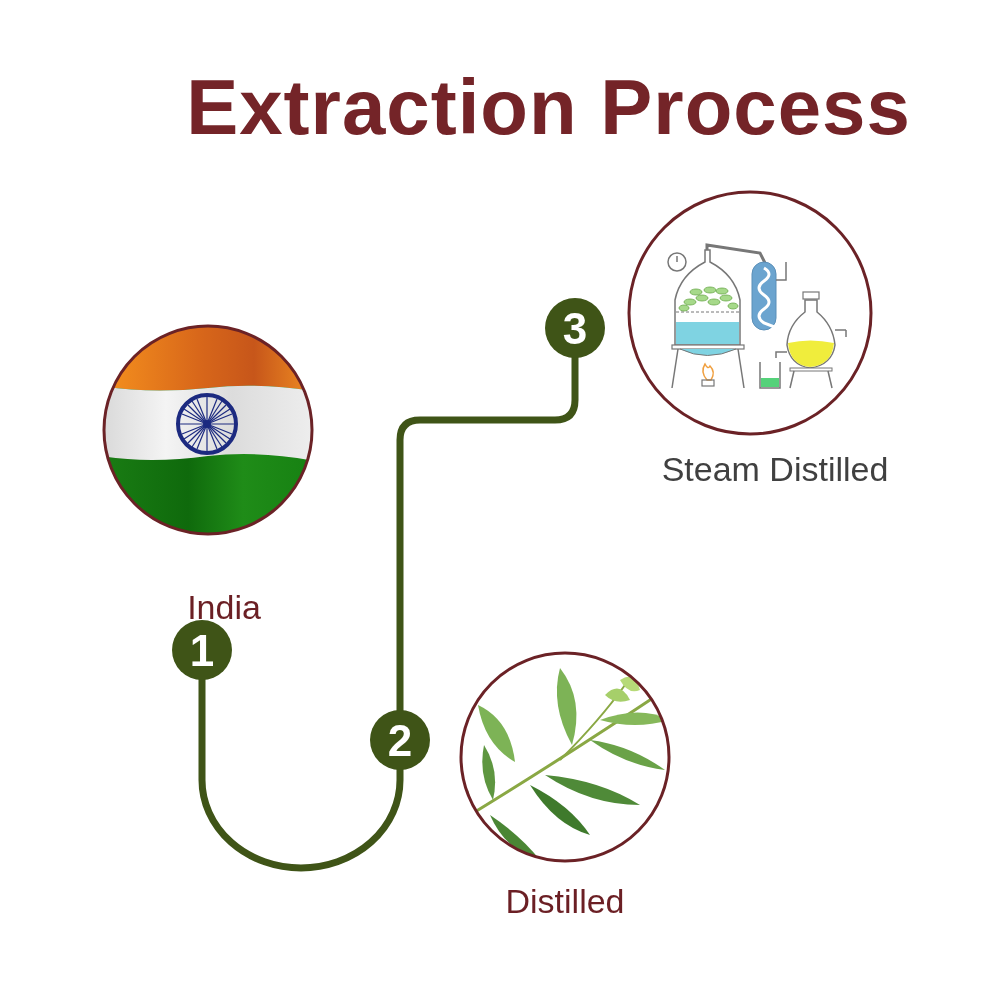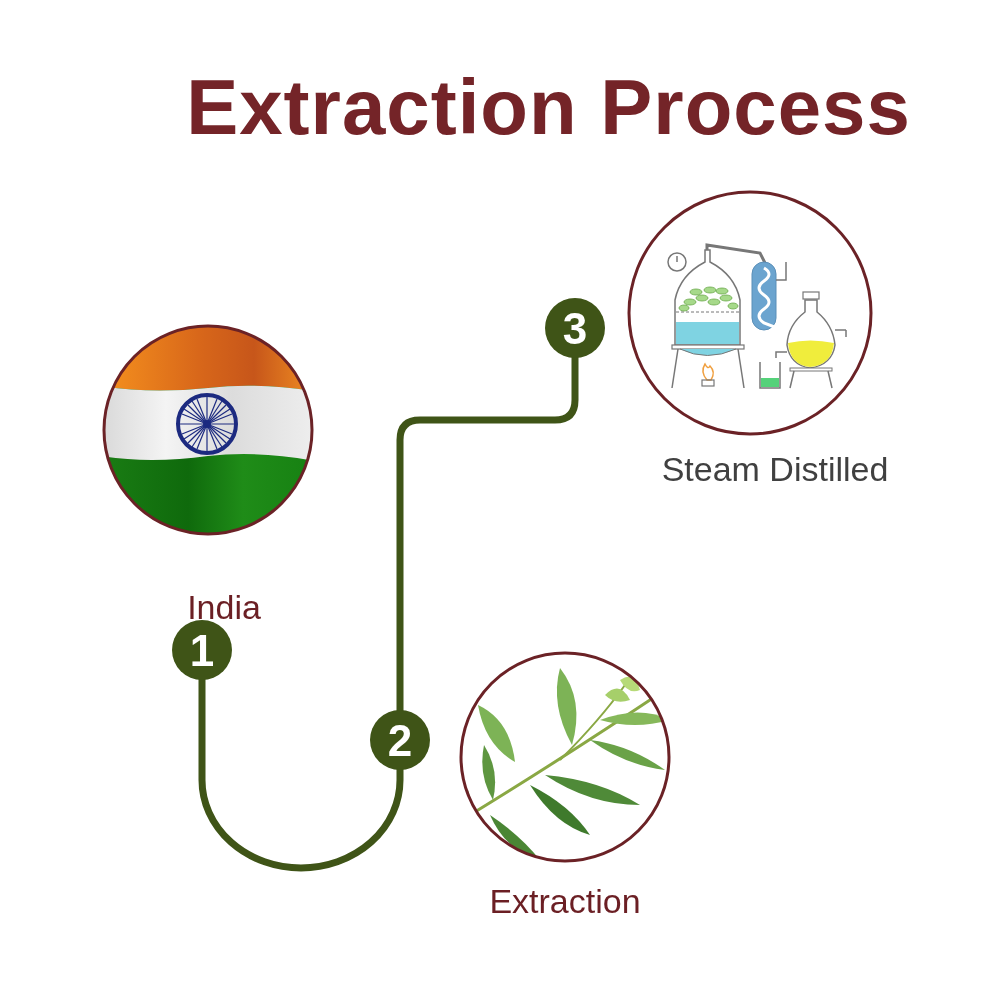--- a/index.html
+++ b/index.html
@@ -150,14 +150,14 @@
     <circle cx="400" cy="740" r="30" fill="#3f5417"></circle>
     <text x="400" y="756" text-anchor="middle" font-family="Liberation Sans, sans-serif" font-weight="bold" font-size="44" fill="#ffffff">2</text>
   </g>
   <g>
     <circle cx="575" cy="328" r="30" fill="#3f5417"></circle>
     <text x="575" y="344" text-anchor="middle" font-family="Liberation Sans, sans-serif" font-weight="bold" font-size="44" fill="#ffffff">3</text>
   </g>
 </svg>
 
 <div class="label" style="left:124px; top:552px; width:200px; color:#6b1f24;margin-top:36px;">India</div>
-<div class="label" style="left:440px; top:882px; width:250px; color:#6b1f24;">Extraction</div>
+<div class="label" style="left:440px; top:882px; width:250px; color:#6b1f24;">Distilled</div>
 <div class="label" style="left:635px; top:450px; width:280px; color:#404040;">Steam Distilled</div>
 
 </body></html>

